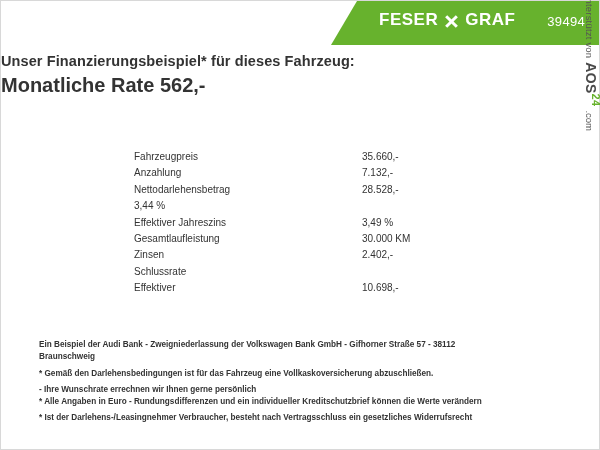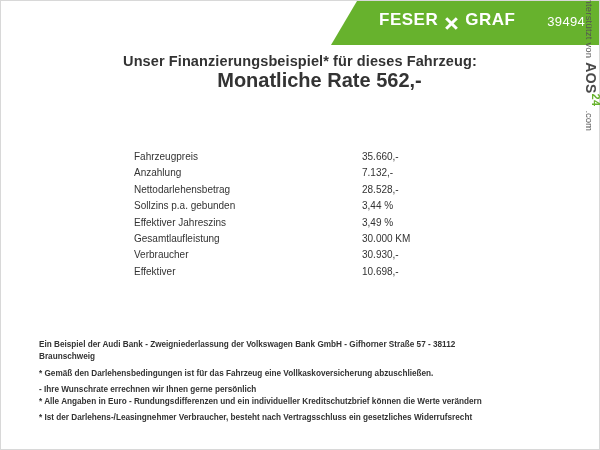--- a/index.html
+++ b/index.html
@@ -36,21 +36,21 @@
   }
   .brand {
     position: absolute;
     top: 9px;
     left: 378px;
     color: #ffffff;
     font-size: 17px;
     font-weight: bold;
     letter-spacing: 0.5px;
     display: flex;
-    align-items: flex-end;
+    align-items: center;
     gap: 6px;
     white-space: nowrap;
   }
   .brand .x-mark {
     display: inline-block;
     width: 15px; height: 15px;
     position: relative;
     top: 1px;
   }
   .brand .x-mark:before, .brand .x-mark:after {
@@ -70,33 +70,33 @@
     color: #ffffff;
     font-size: 13px;
     letter-spacing: 0.3px;
   }
 
   
   .title-block {
     position: absolute;
     top: 52px;
     left: 0; right: 0;
-    text-align: center;
+    text-align: left;
   }
   .title-main {
     font-size: 14.5px;
     font-weight: bold;
     color: #333333;
     letter-spacing: 0.1px;
   }
   .title-sub {
+    margin-top: 5px;
     font-size: 20px;
     font-weight: bold;
     color: #333333;
-    padding-left: 39px;
   }
 
   
   .table {
     position: absolute;
     top: 148px;
     left: 133px;
     width: 330px;
   }
   .row {
@@ -183,34 +183,36 @@
     </div>
     <div class="row">
       <div class="label">Anzahlung</div>
       <div class="value">7.132,-</div>
     </div>
     <div class="row">
       <div class="label">Nettodarlehensbetrag</div>
       <div class="value">28.528,-</div>
     </div>
     <div class="row">
-      <div class="label">Sollzins p.a. gebunden</div>
       <div class="value">3,44 %</div>
     </div>
     <div class="row">
       <div class="label">Effektiver Jahreszins</div>
       <div class="value">3,49 %</div>
     </div>
     <div class="row">
       <div class="label">Gesamtlaufleistung</div>
       <div class="value">30.000 KM</div>
     </div>
     <div class="row">
-      <div class="label">Verbraucher</div>
-      <div class="value">30.930,-</div>
+      <div class="label">Zinsen</div>
+      <div class="value">2.402,-</div>
+    </div>
+    <div class="row">
+      <div class="label">Schlussrate</div>
     </div>
     <div class="row">
       <div class="label">Effektiver</div>
       <div class="value">10.698,-</div>
     </div>
   </div>
 
   <div class="footer">
     <div class="f-line">Ein Beispiel der Audi Bank - Zweigniederlassung der Volkswagen Bank GmbH - Gifhorner Straße 57 - 38112</div>
     <div class="f-line">Braunschweig</div>

